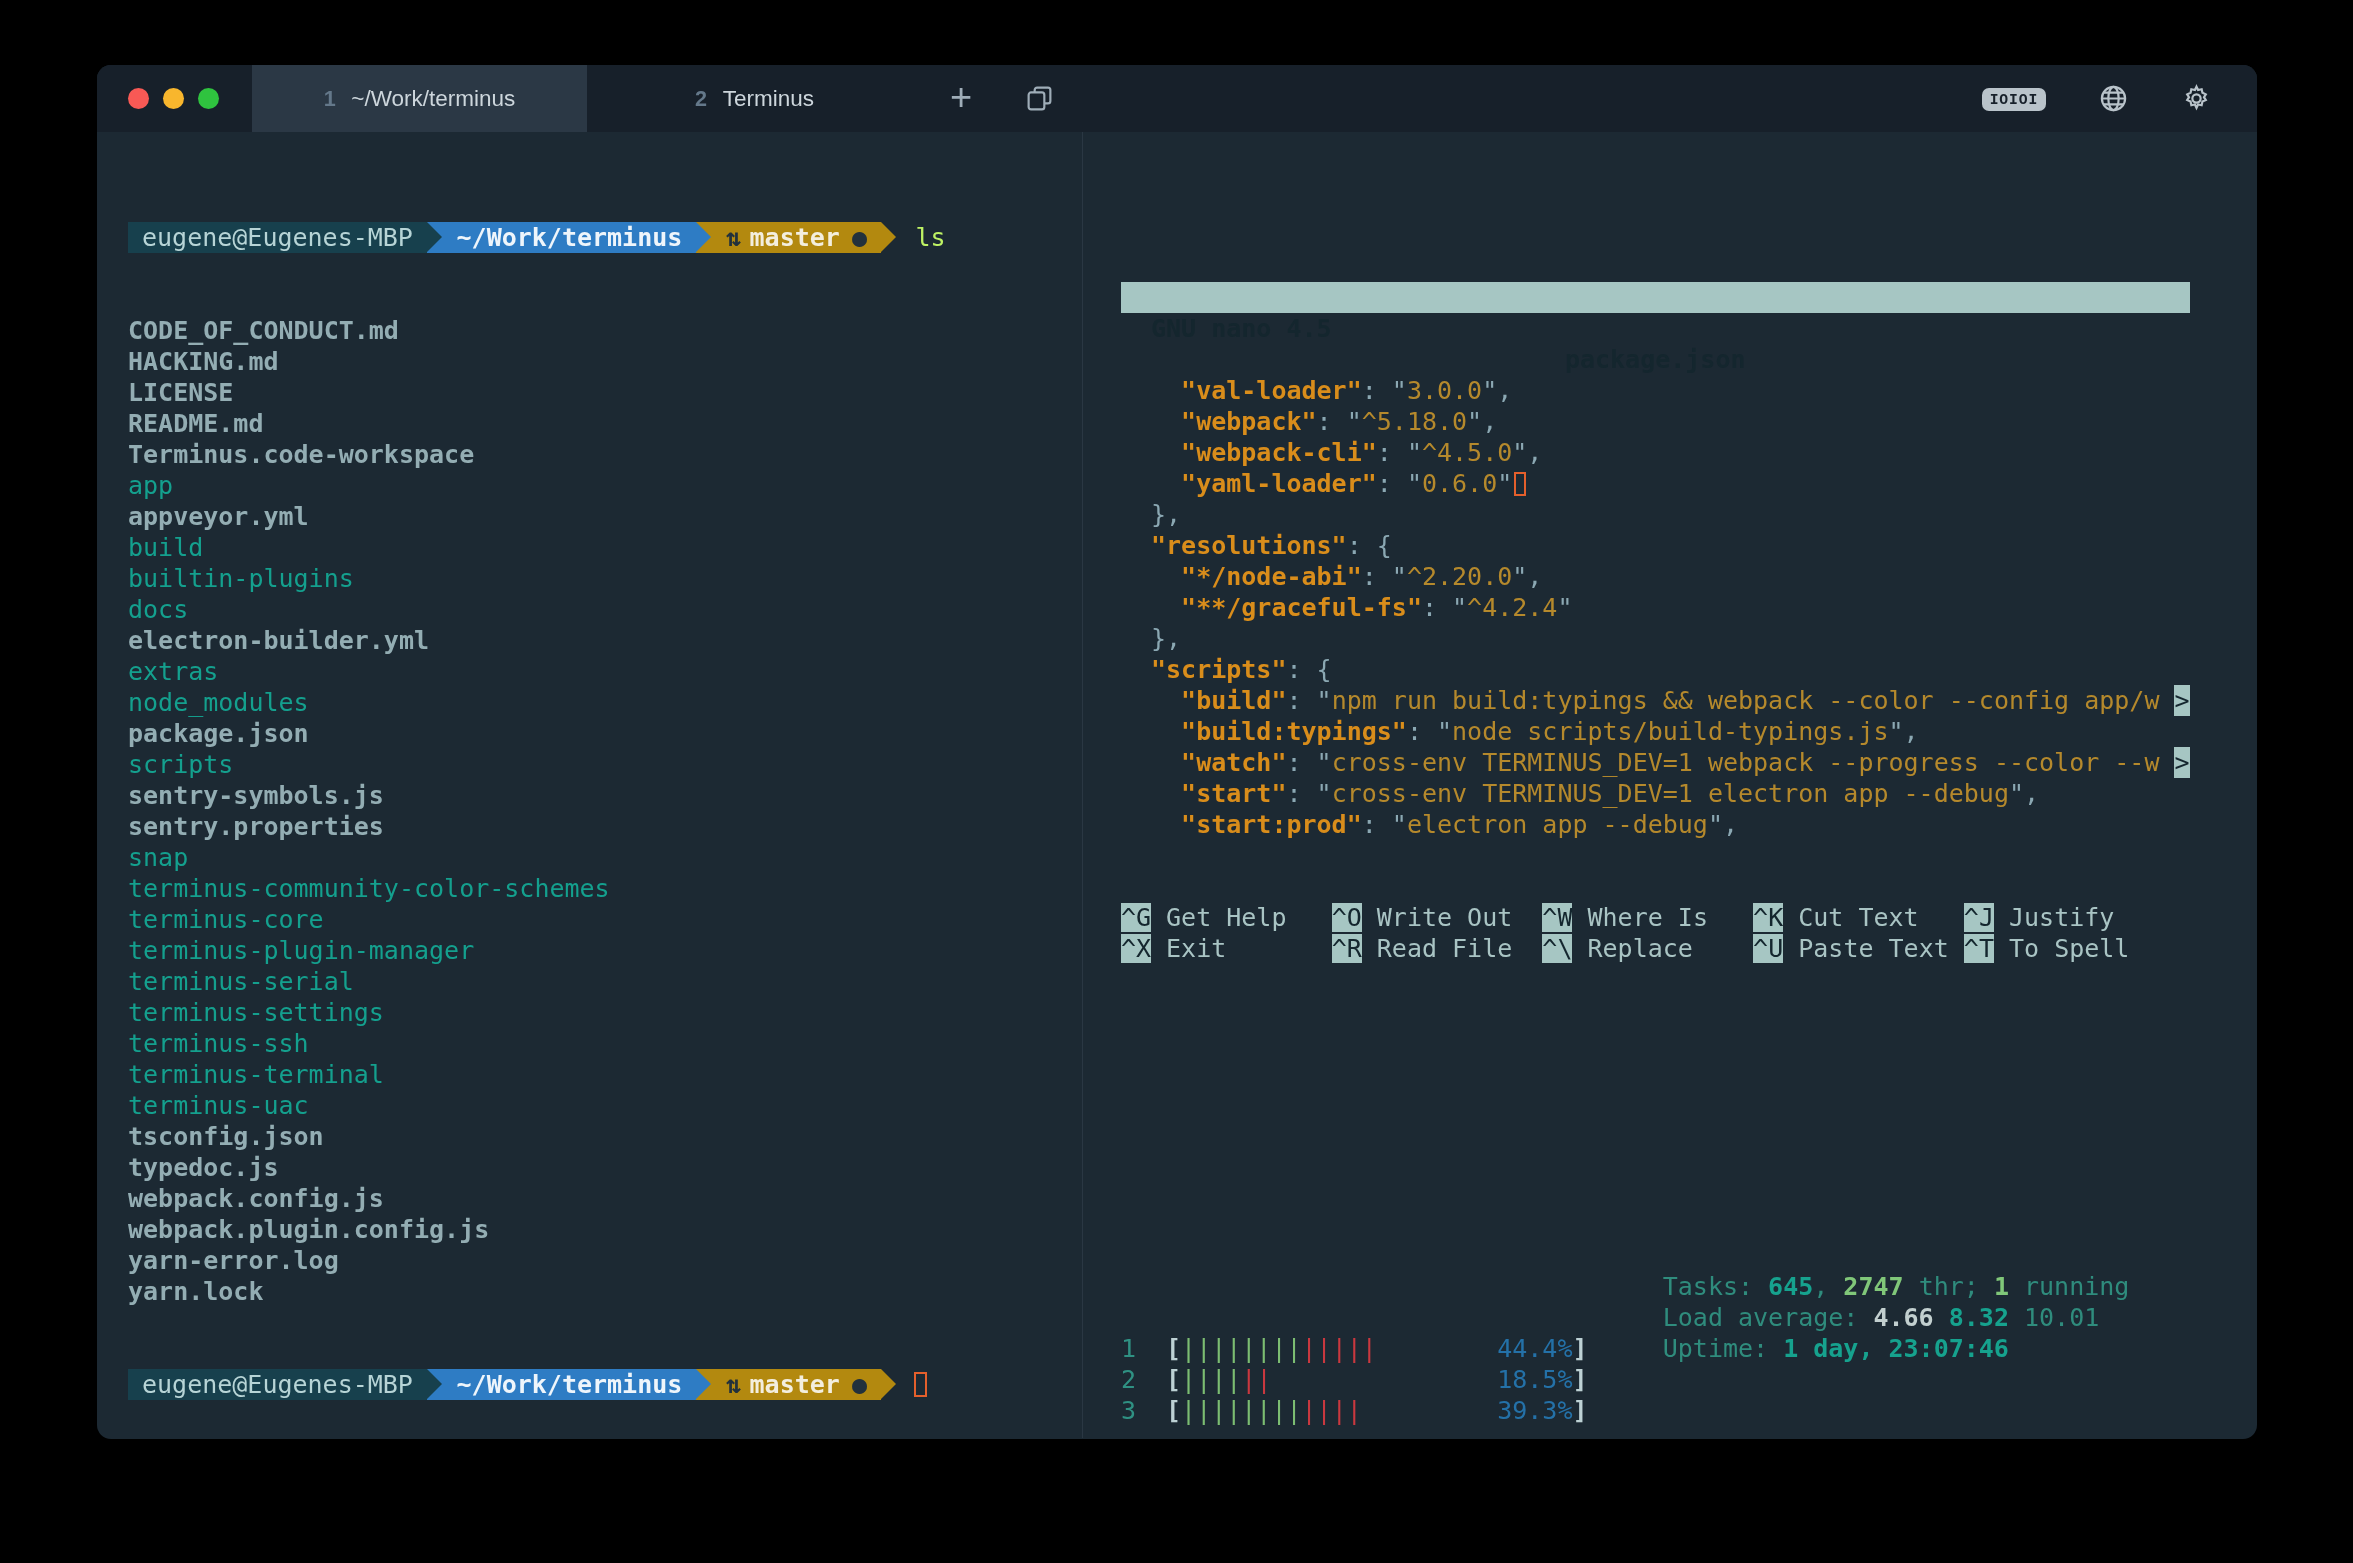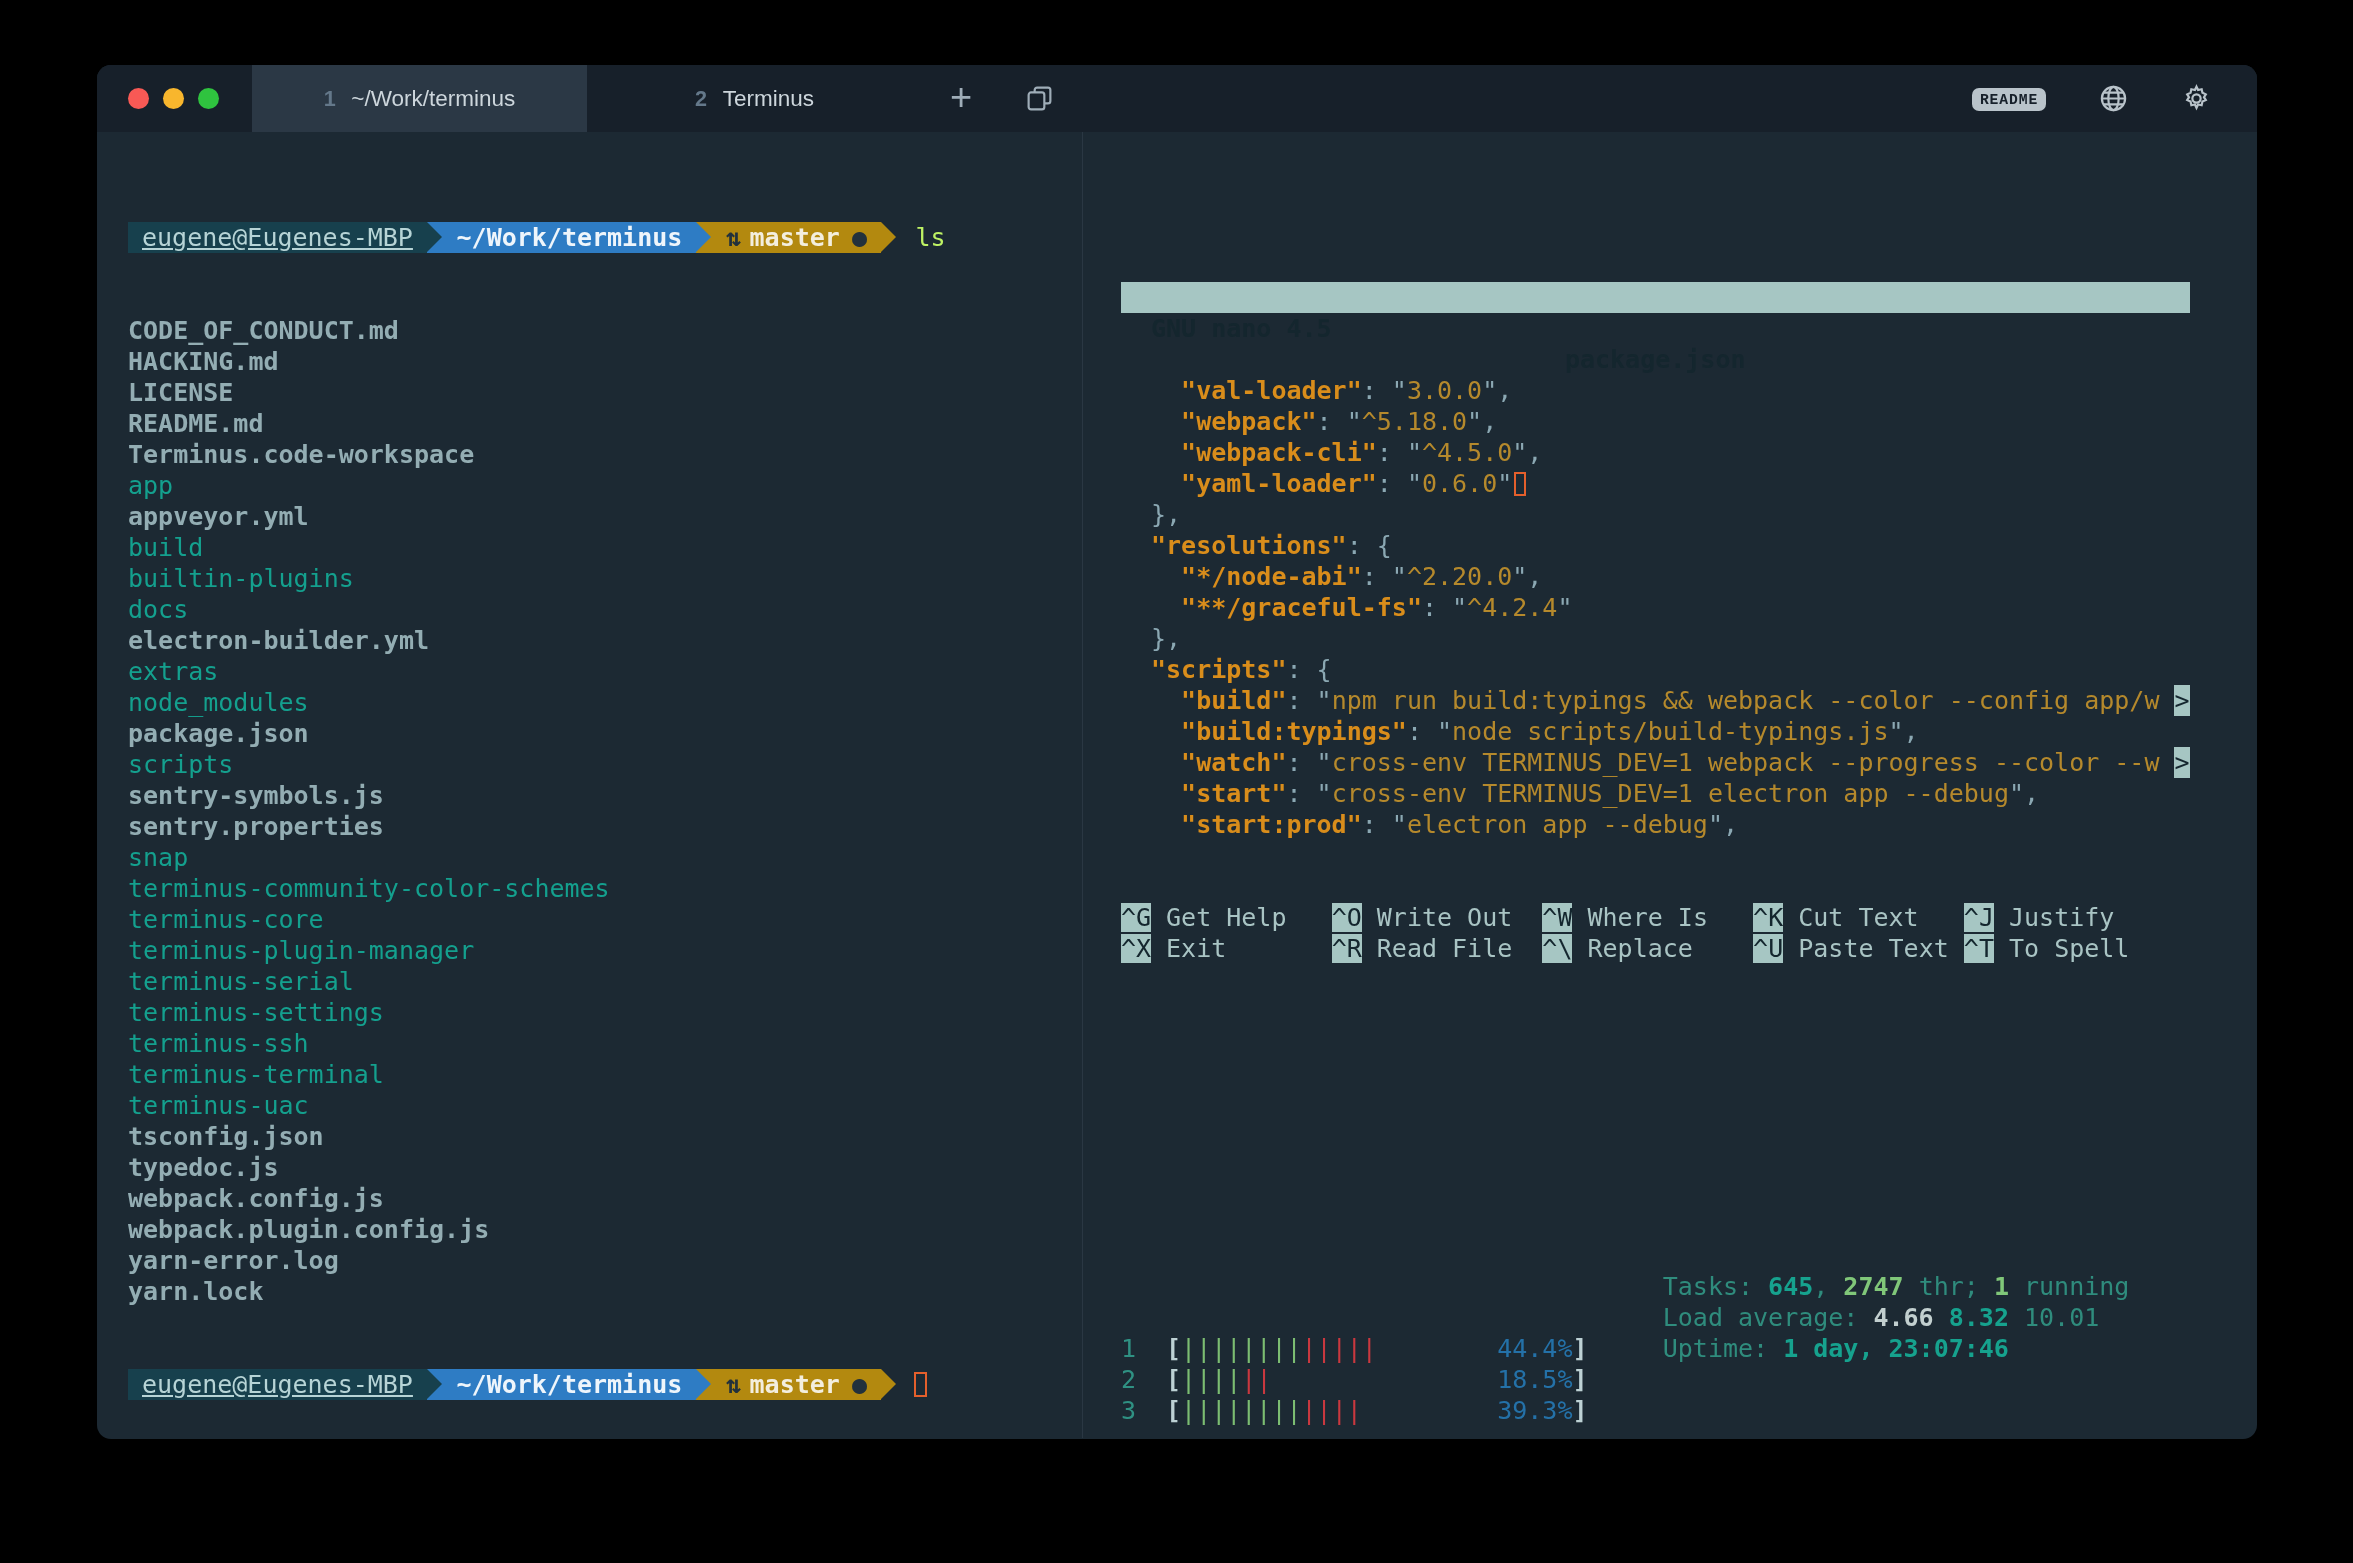--- a/index.html
+++ b/index.html
@@ -52,21 +52,21 @@
   .pane-left{width:985px;padding:28px 0 0 31px;}
   .vdivider{width:0.9px;background:var(--divider);}
   .pane-right{flex:1;padding:26px 0 0 38px;}
   .mono{font-family:"DejaVu Sans Mono",monospace;font-size:25px;line-height:31px;white-space:pre;}
   .tline{min-height:31px;position:relative;}
   .tk-file{color:var(--t-file);font-weight:bold;}
   .tk-dir{color:var(--t-dir);font-weight:normal;}
   
   .prompt{display:flex;align-items:center;height:31px;}
   .pseg{display:flex;align-items:center;height:31px;padding:0 14px;font-weight:bold;}
-  .pseg1{background:var(--seg1-bg);color:var(--seg1-fg);font-weight:normal;text-decoration:underline;}
+  .pseg1{background:var(--seg1-bg);color:var(--seg1-fg);font-weight:normal;}
   .pseg2{background:var(--seg2-bg);color:var(--seg2-fg);}
   .pseg3{background:var(--seg3-bg);color:var(--seg3-fg);}
   .chev{width:15.6px;height:31px;position:relative;flex:0 0 15.6px;}
   .chev::before{content:"";position:absolute;left:0;top:0;
     border-top:15.6px solid transparent;border-bottom:15.6px solid transparent;}
   .chev1{background:var(--seg2-bg);}.chev1::before{border-left:15.6px solid var(--seg1-bg);}
   .chev2{background:var(--seg3-bg);}.chev2::before{border-left:15.6px solid var(--seg2-bg);}
   .chev3{background:transparent;}.chev3::before{border-left:15.6px solid var(--seg3-bg);}
   .pseg3 .git-glyph,.pseg3 .git-dot{color:var(--seg3-dark);font-weight:bold;}
   .cmd{color:#bef264;padding-left:19px;}
@@ -126,21 +126,21 @@
     </div>
     <div class="tbtn">
       <svg class="icon-svg" width="29" height="29" viewBox="0 0 24 24" fill="none" stroke="#9fadb8" stroke-width="1.8">
         <rect x="3" y="7" width="13" height="14" rx="2"></rect>
         <path d="M8 7 V5 a2 2 0 0 1 2-2 h9 a2 2 0 0 1 2 2 v9 a2 2 0 0 1-2 2 h-3"></path>
       </svg>
     </div>
     <div class="spacer"></div>
     <div class="right-icons">
       <div>
-        <span class="serial-badge">README</span>
+        <span class="serial-badge">IOIOI</span>
       </div>
       <div>
         <svg class="icon-svg" width="31" height="31" viewBox="0 0 24 24" fill="none" stroke="#b9c3ca" stroke-width="1.7">
           <circle cx="12" cy="12" r="9"></circle>
           <ellipse cx="12" cy="12" rx="4" ry="9"></ellipse>
           <path d="M3 12 h18 M4.5 7.5 h15 M4.5 16.5 h15"></path>
         </svg>
       </div>
       <div>
         <svg class="icon-svg" width="31" height="31" viewBox="0 0 24 24" fill="none" stroke="#b9c3ca" stroke-width="1.7">

